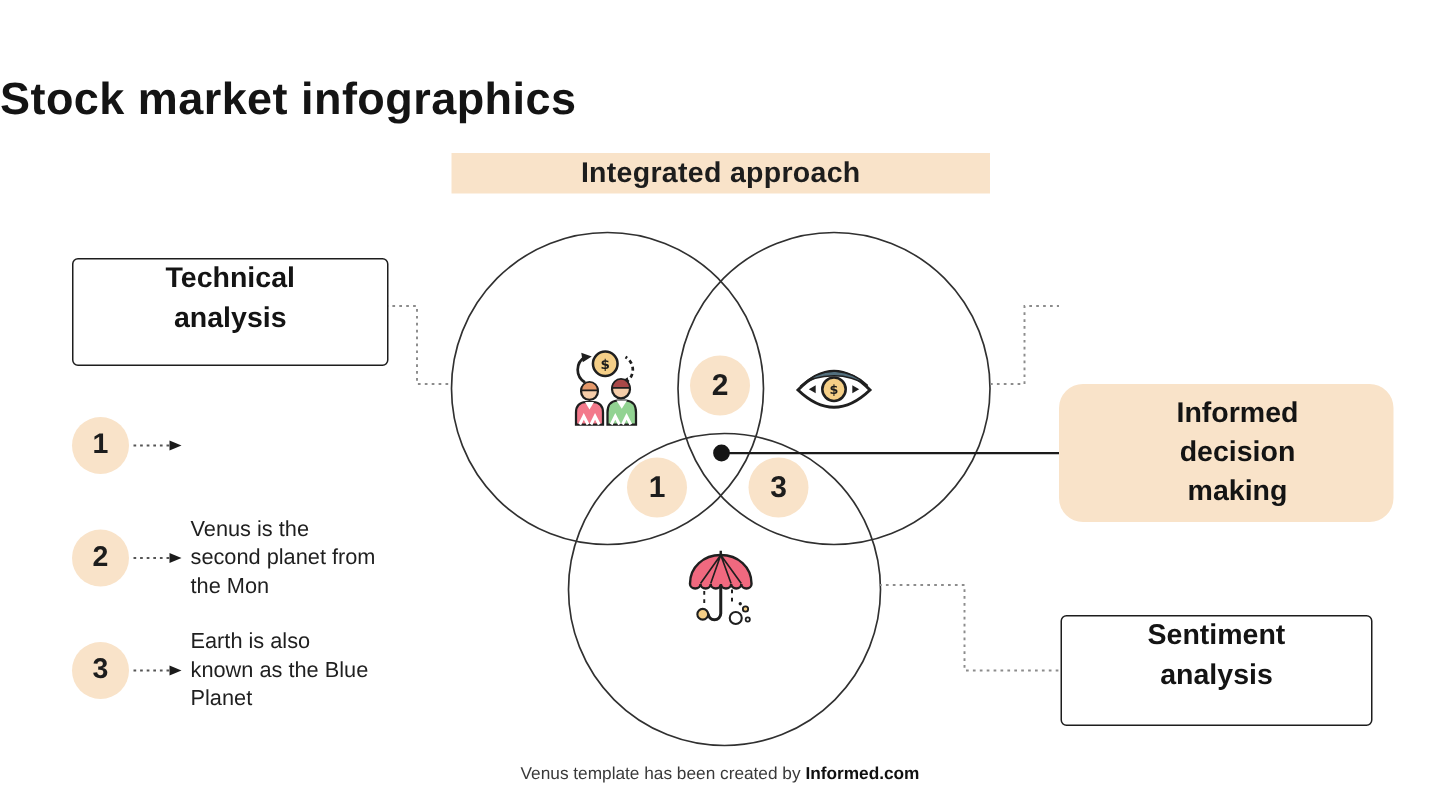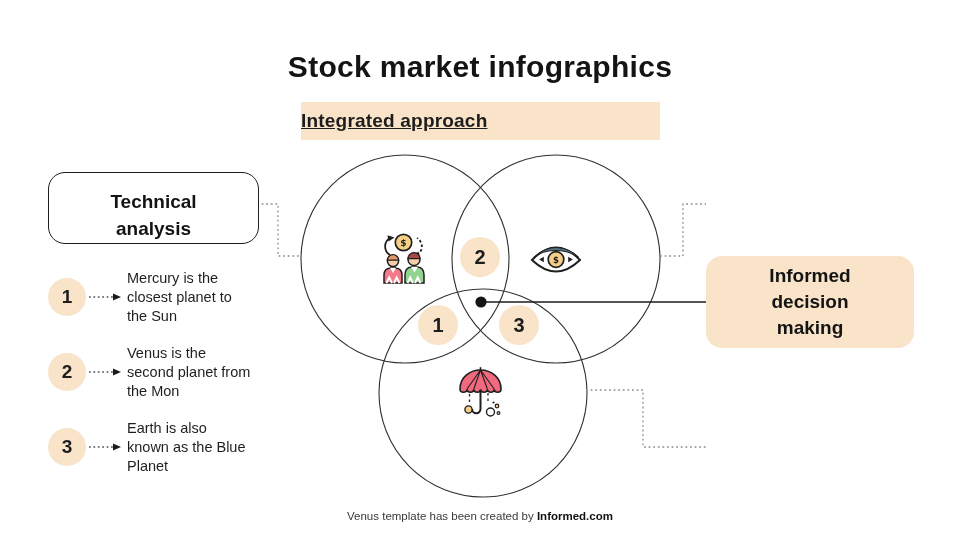--- a/index.html
+++ b/index.html
@@ -3,48 +3,48 @@
 <meta charset="utf-8">
 <style>
   html,body{margin:0;padding:0;background:#fff;}
   body{width:960px;height:540px;position:relative;overflow:hidden;
        font-family:"Liberation Sans","DejaVu Sans",sans-serif;color:#1b1b1b;}
   #slide{position:absolute;inset:0;width:960px;height:540px;}
 
   .abs{position:absolute;}
 
   
-  .title{top:50px;left:0;width:960px;text-align:center;
+  .title{top:50px;left:0;width:960px;
          font-size:30px;font-weight:800;letter-spacing:.3px;color:#141414;}
-  .banner{left:301px;top:102px;width:359px;height:38px;background:var(--peach);
-          display:flex;align-items:center;justify-content:flex-start;
-          font-size:19px;font-weight:700;color:#1d1d1d;letter-spacing:.2px;text-decoration:underline;}
+  .banner{left:301px;top:102px;width:359px;height:27px;background:var(--peach);
+          display:flex;align-items:center;justify-content:center;
+          font-size:19px;font-weight:700;color:#1d1d1d;letter-spacing:.2px;}
 
   
   #venn-layer{left:0;top:0;width:960px;height:540px;}
 
   
   .badge{width:40px;height:40px;border-radius:50%;background:var(--peach);
          display:flex;align-items:center;justify-content:center;
          font-size:20px;font-weight:700;color:#1d1d1d;}
   .badge-1{left:418px;top:305px;}
   .badge-2{left:460px;top:237px;}
   .badge-3{left:499px;top:305px;}
 
   
-  .box{border:1.6px solid #1d1d1d;border-radius:17px;background:#fff;
-       display:flex;align-items:flex-end;justify-content:center;text-align:center;
+  .box{border:1.6px solid #1d1d1d;border-radius:4px;background:#fff;
+       display:flex;align-items:flex-start;justify-content:center;text-align:center;
        font-size:19px;font-weight:700;line-height:1.42;color:#141414;}
   .box span{max-width:150px;}
   .box-technical{left:48px;top:172px;width:209px;height:70px;}
   .box-fundamental{left:706px;top:172px;width:208px;height:70px;}
   .box-sentiment{left:707px;top:410px;width:206px;height:72px;}
   .box-informed{left:706px;top:256px;width:208px;height:92px;background:var(--peach);
         border:none;border-radius:16px;display:flex;align-items:center;justify-content:center;
-        text-align:center;font-size:19px;font-weight:700;line-height:1.38;color:#141414;}
+        text-align:center;font-size:19px;font-weight:700;line-height:1.38;color:#141414;padding-left:15px;}
   .box-informed span{max-width:110px;}
 
   
   .legend-item{left:48px;display:flex;align-items:center;width:240px;height:58px;}
   .legend-item .num{flex:0 0 38px;width:38px;height:38px;border-radius:50%;
         background:var(--peach);display:flex;align-items:center;justify-content:center;
         font-size:19px;font-weight:700;color:#1d1d1d;}
   .legend-item .arrow{flex:0 0 36px;margin:0 3px 0 2px;}
   .legend-item .txt{font-size:14.5px;line-height:19px;color:#1f1f1f;max-width:125px;}
   .legend-1{top:268px;} .legend-2{top:343px;} .legend-3{top:418px;}
@@ -139,30 +139,32 @@
     <circle class="f-white s-ink" stroke-width="1.2" cx="41.5" cy="47" r="1.4"></circle>
     <circle class="f-ink" cx="36.5" cy="36.5" r="1.1"></circle>
   </svg>
 
   <div class="abs box box-technical">
     <span>Technical analysis</span>
   </div>
   <div class="abs box-informed">
     <span>Informed decision making</span>
   </div>
+  <div class="abs box box-sentiment">
+    <span>Sentiment analysis</span>
+  </div>
 
   <div class="abs legend-item legend-1">
     <div class="num">
       <span>1</span>
     </div>
     <svg class="arrow" width="36" height="10" viewBox="0 0 36 10">
       <line x1="1" y1="5" x2="25" y2="5" stroke="#555" stroke-width="1.3" stroke-dasharray="1.8 2.6"></line>
       <polygon points="25,1.6 33,5 25,8.4" fill="#1b1b1b"></polygon>
     </svg>
-    <div class="txt">Mercury is the closest planet to the Sun</div>
   </div>
 
   <div class="abs legend-item legend-2">
     <div class="num">
       <span>2</span>
     </div>
     <svg class="arrow" width="36" height="10" viewBox="0 0 36 10">
       <line x1="1" y1="5" x2="25" y2="5" stroke="#555" stroke-width="1.3" stroke-dasharray="1.8 2.6"></line>
       <polygon points="25,1.6 33,5 25,8.4" fill="#1b1b1b"></polygon>
     </svg>

